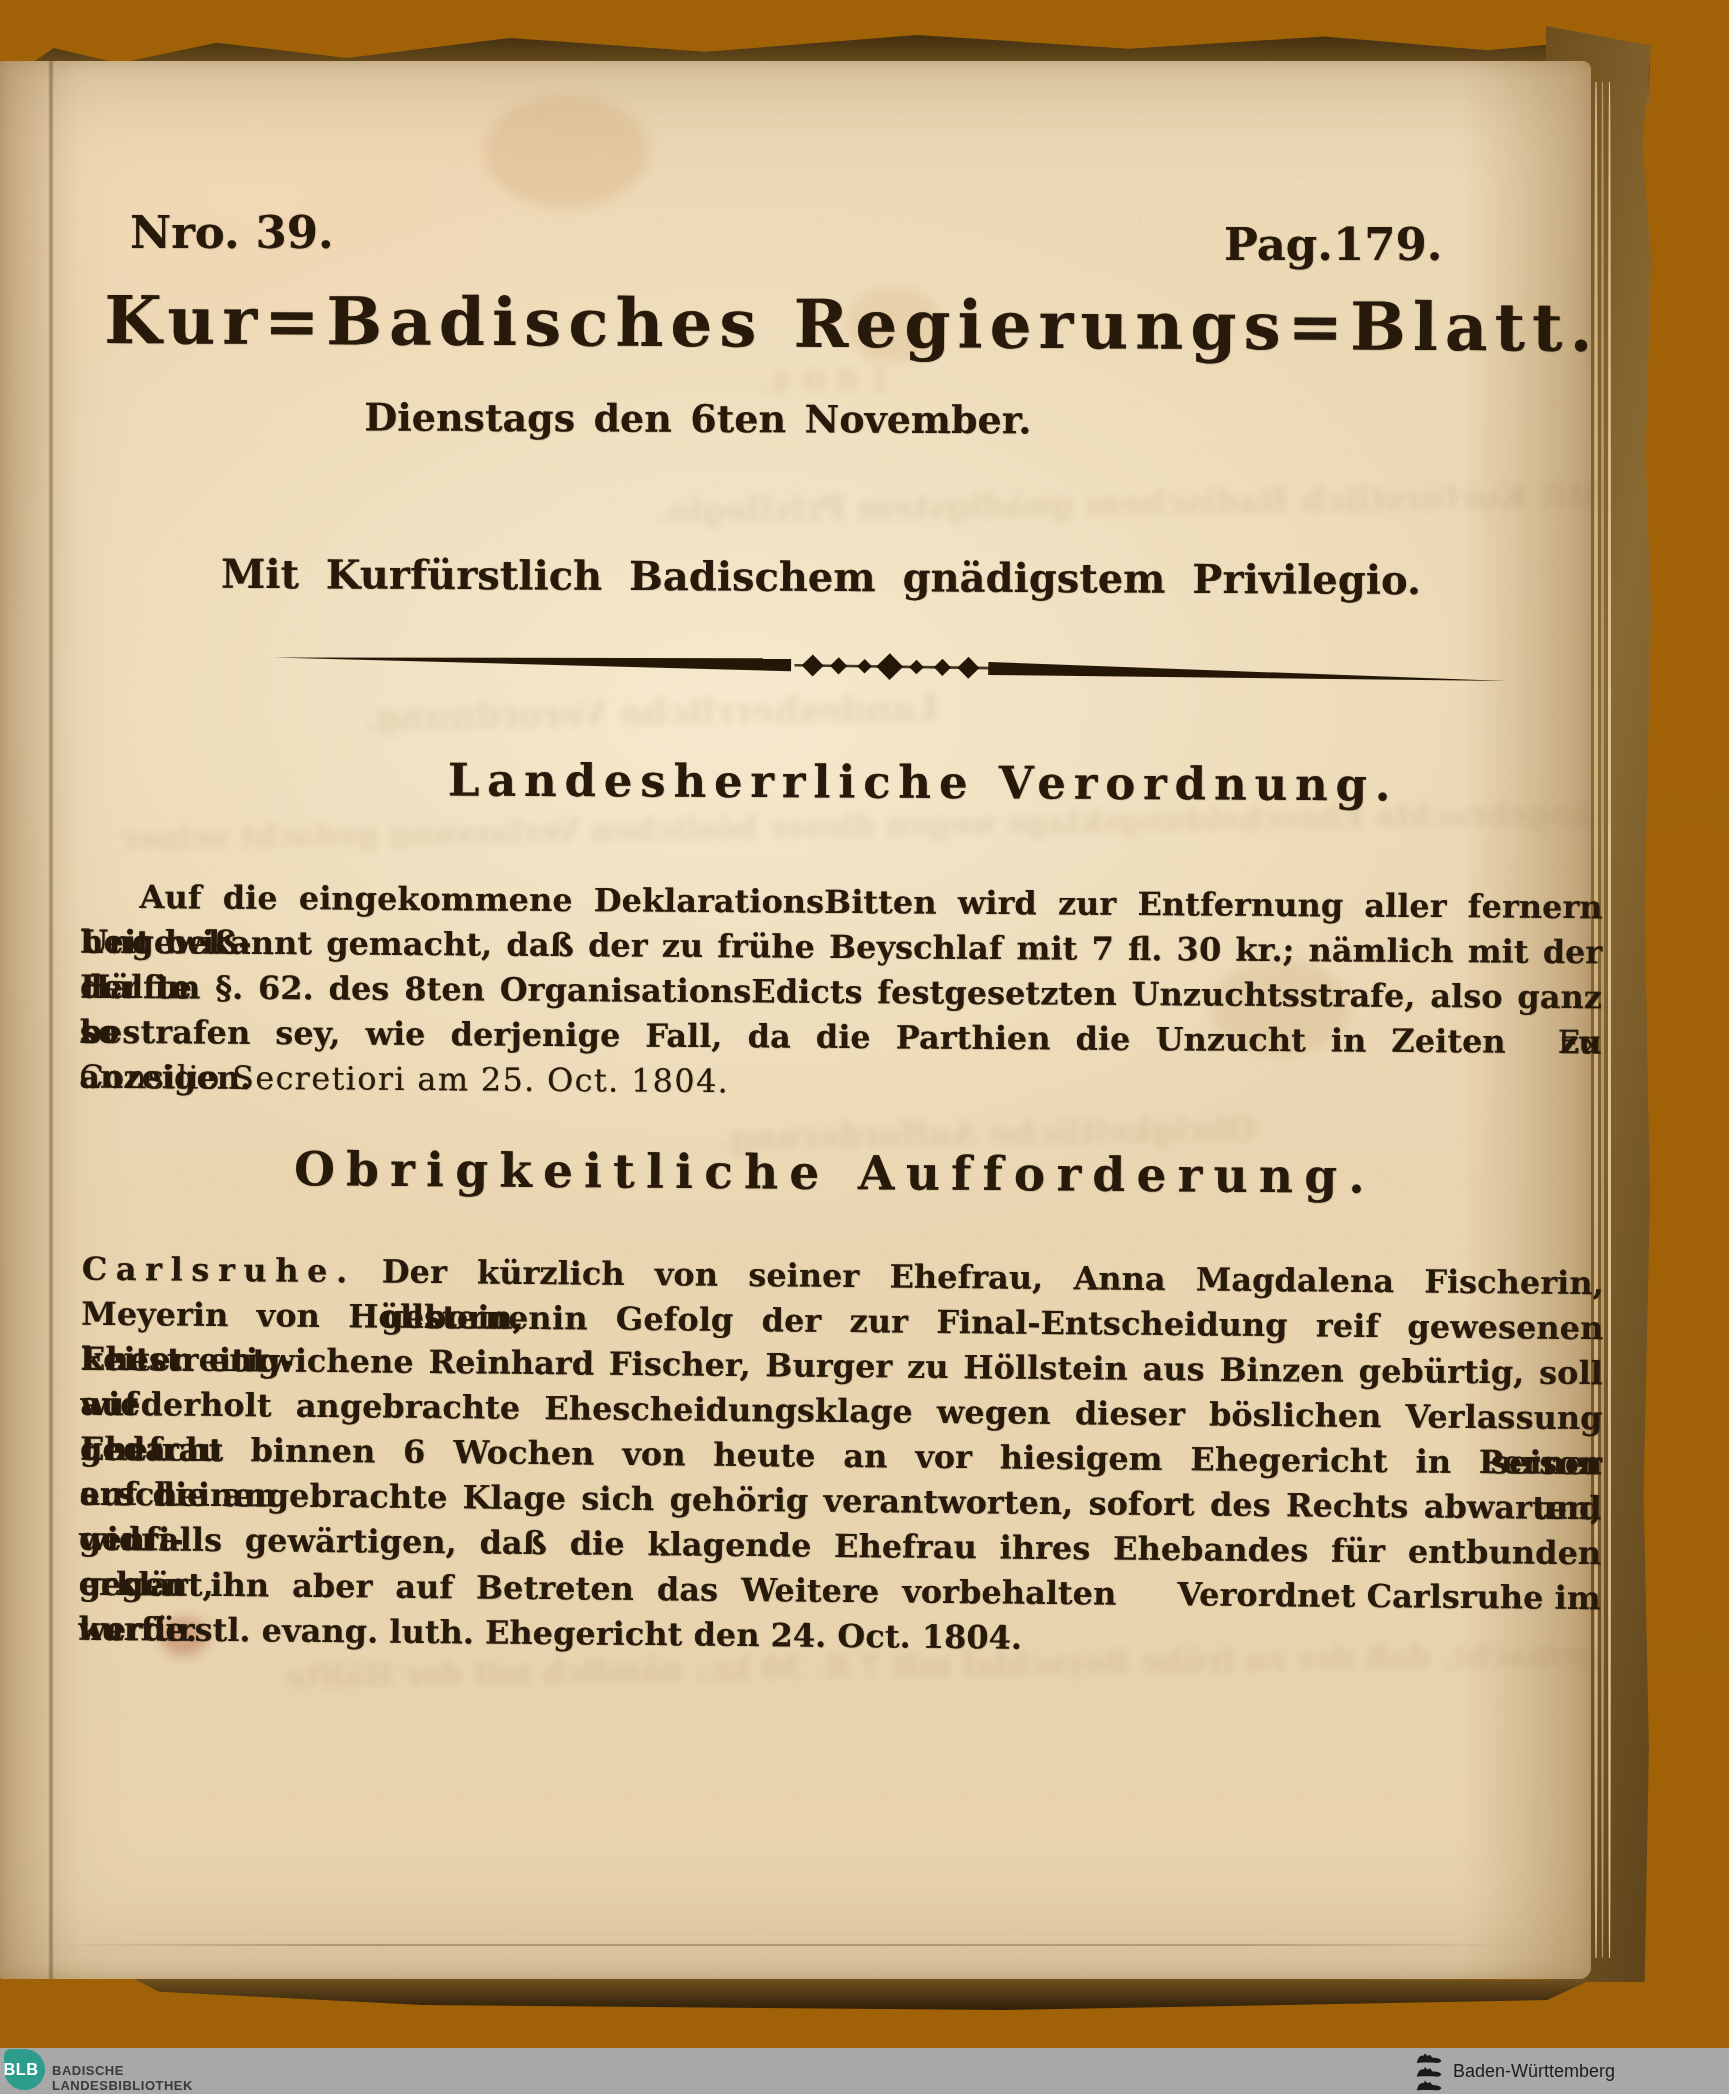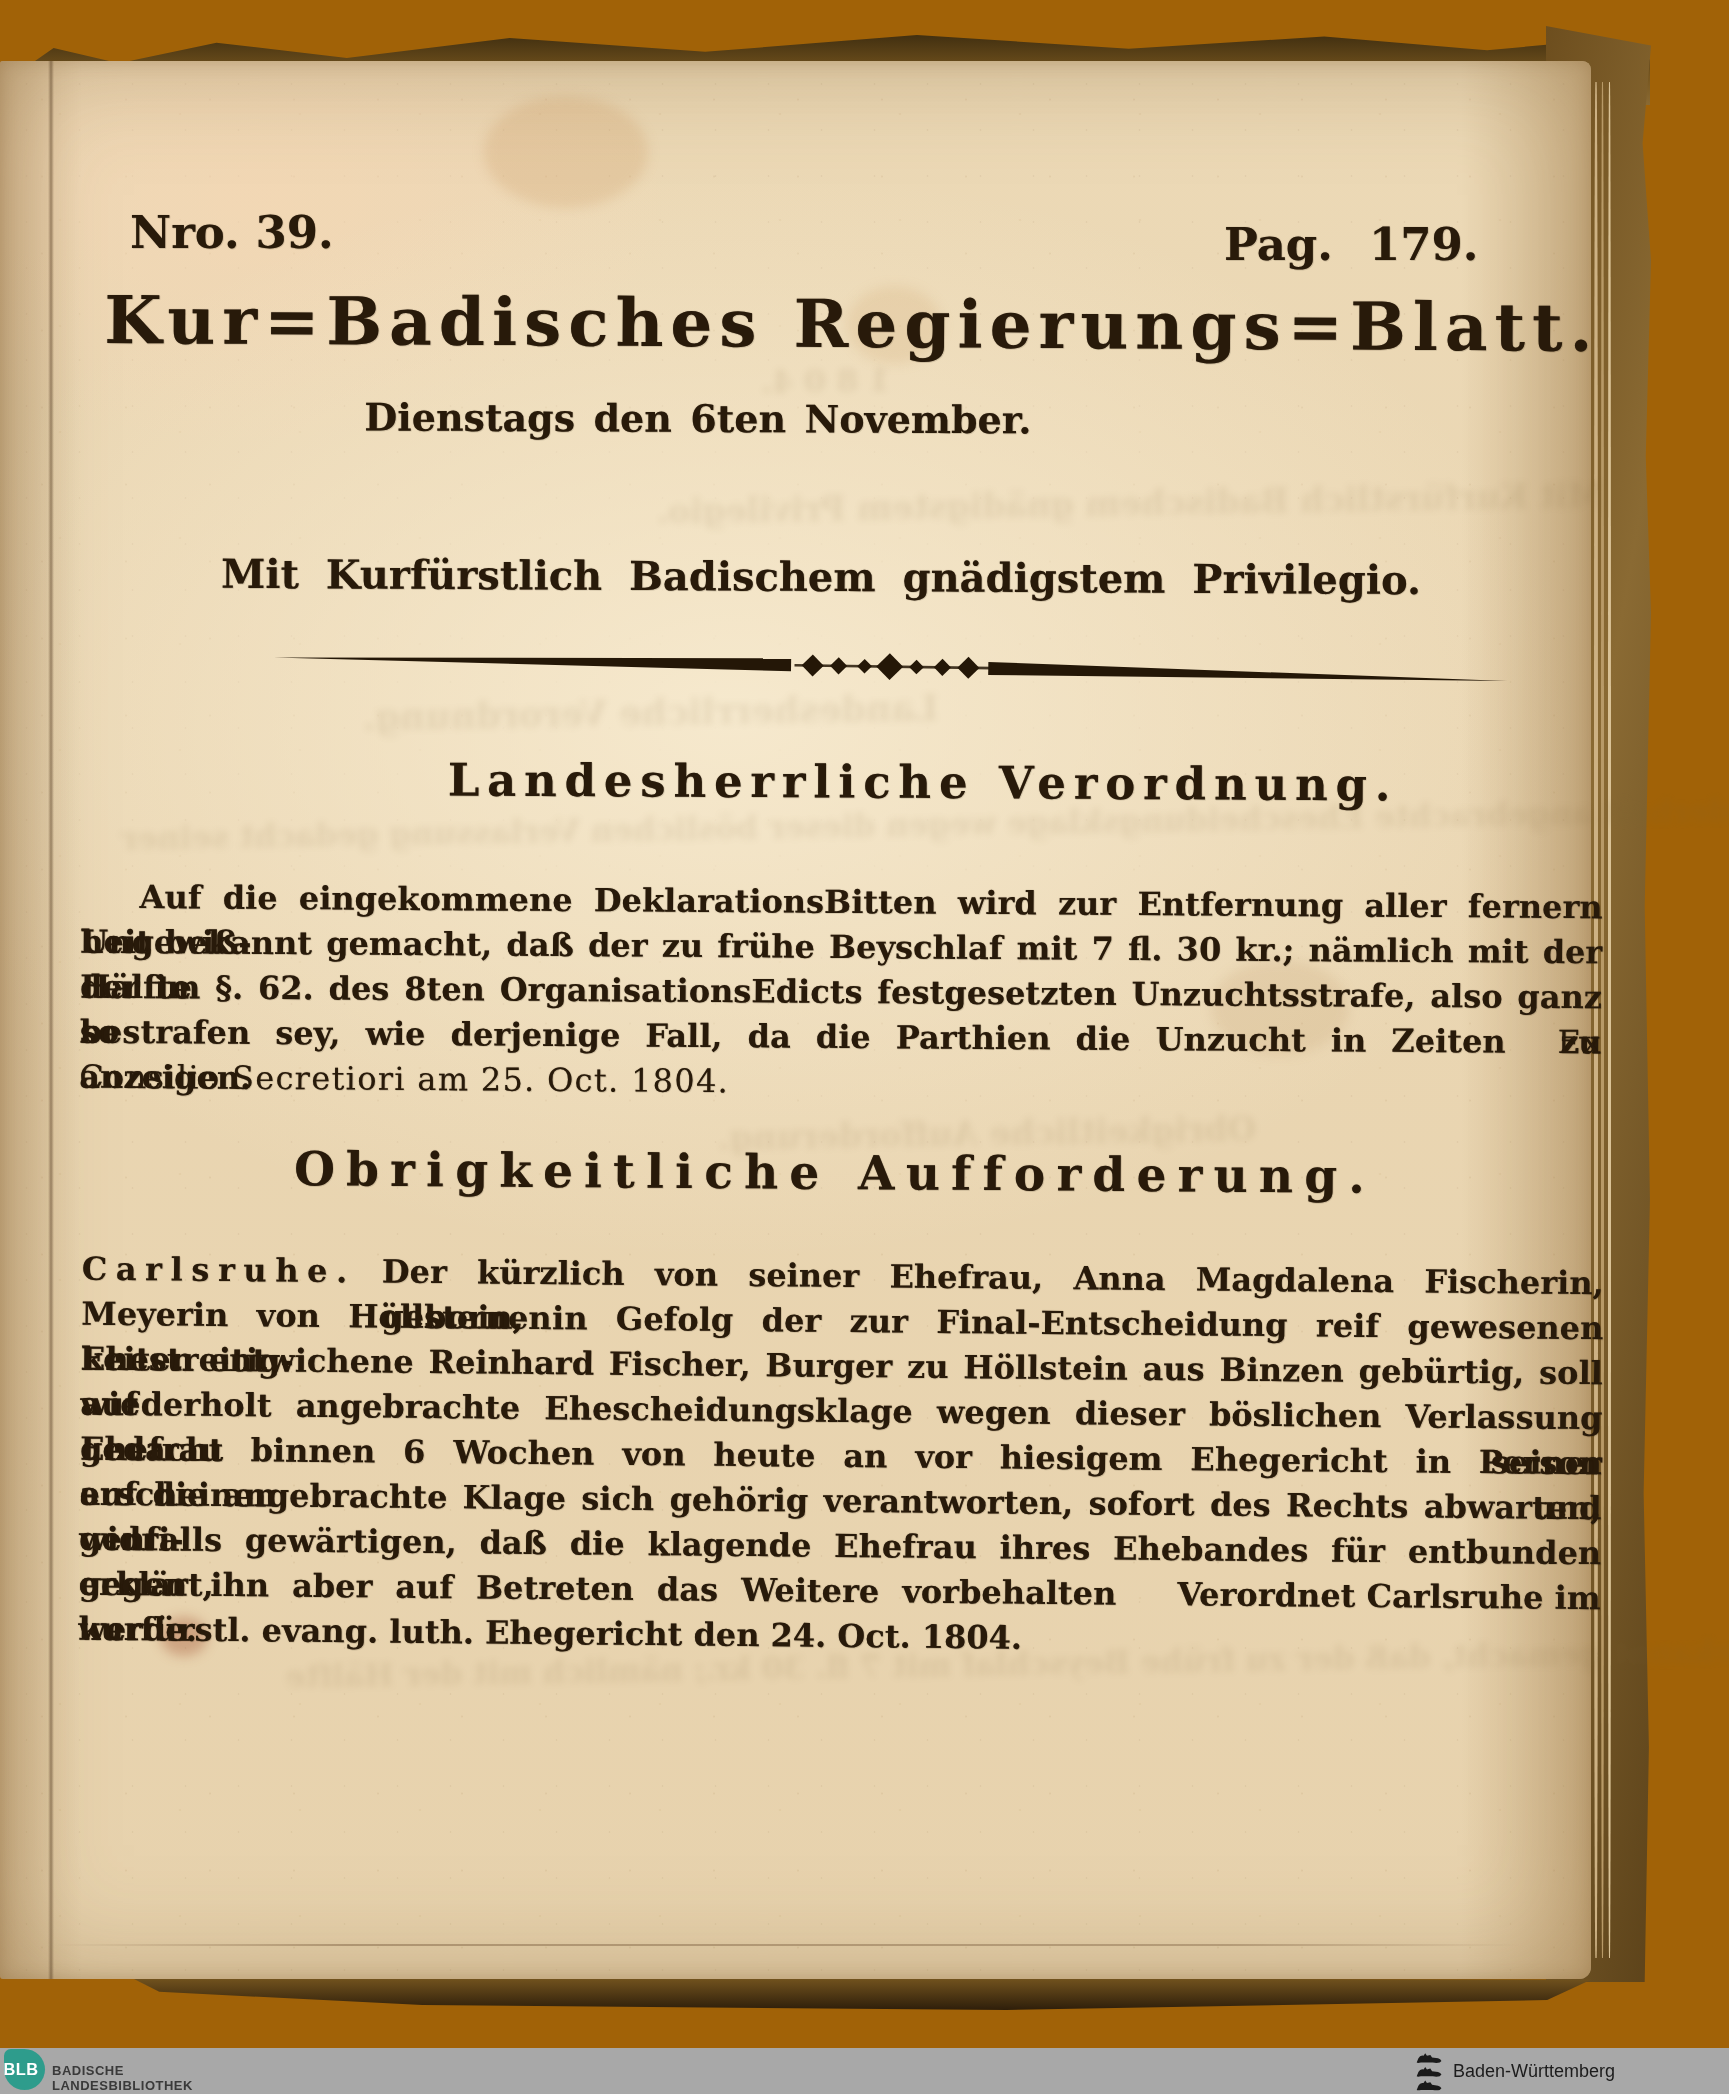--- a/index.html
+++ b/index.html
@@ -47,21 +47,21 @@
   .stain.s3{left:160px;top:1556px;width:48px;height:39px;background:rgba(150,55,25,.30);}
   .stain.s4{left:1211px;top:899px;width:138px;height:95px;background:rgba(170,120,70,.13);}
 
   
   .content{position:absolute;left:0;top:-61px;width:1729px;height:2094px;color:#281a0a;}
   .ink{text-shadow:0 0 0.9px rgba(40,26,11,.55),0.9px 0.9px 0 rgba(40,26,11,.10);}
   .abs{position:absolute;white-space:nowrap;}
   .ctr{transform:translateX(-50%);}
   .nro{left:130px;top:206px;font-size:45px;font-weight:bold;}
   .pag{left:1224px;top:218px;font-size:45px;font-weight:bold;}
-  .pag .num{margin-left:36px;}
+  .pag .num{}
   .title{left:852px;top:285px;font-size:66px;font-weight:bold;letter-spacing:7px;
          transform:translateX(-50%) rotate(.3deg);}
   .dateline{left:698px;top:396px;font-size:38px;font-weight:bold;word-spacing:5.2px;transform:translateX(-50%) rotate(.25deg);}
   .year{left:624px;top:477px;font-size:47px;font-weight:bold;letter-spacing:26px;transform:translateX(-50%);}
   .privilege{left:821px;top:553px;font-size:40px;font-weight:bold;word-spacing:13px;
          transform:translateX(-50%) rotate(.3deg);}
   .divider{left:272px;top:650px;transform:rotate(.85deg);}
   .h1{left:923px;top:756px;font-size:45px;font-weight:bold;letter-spacing:7.8px;
       transform:translateX(-50%) rotate(.3deg);}
   .h2{left:835px;top:1145px;font-size:47px;font-weight:bold;letter-spacing:11.2px;

